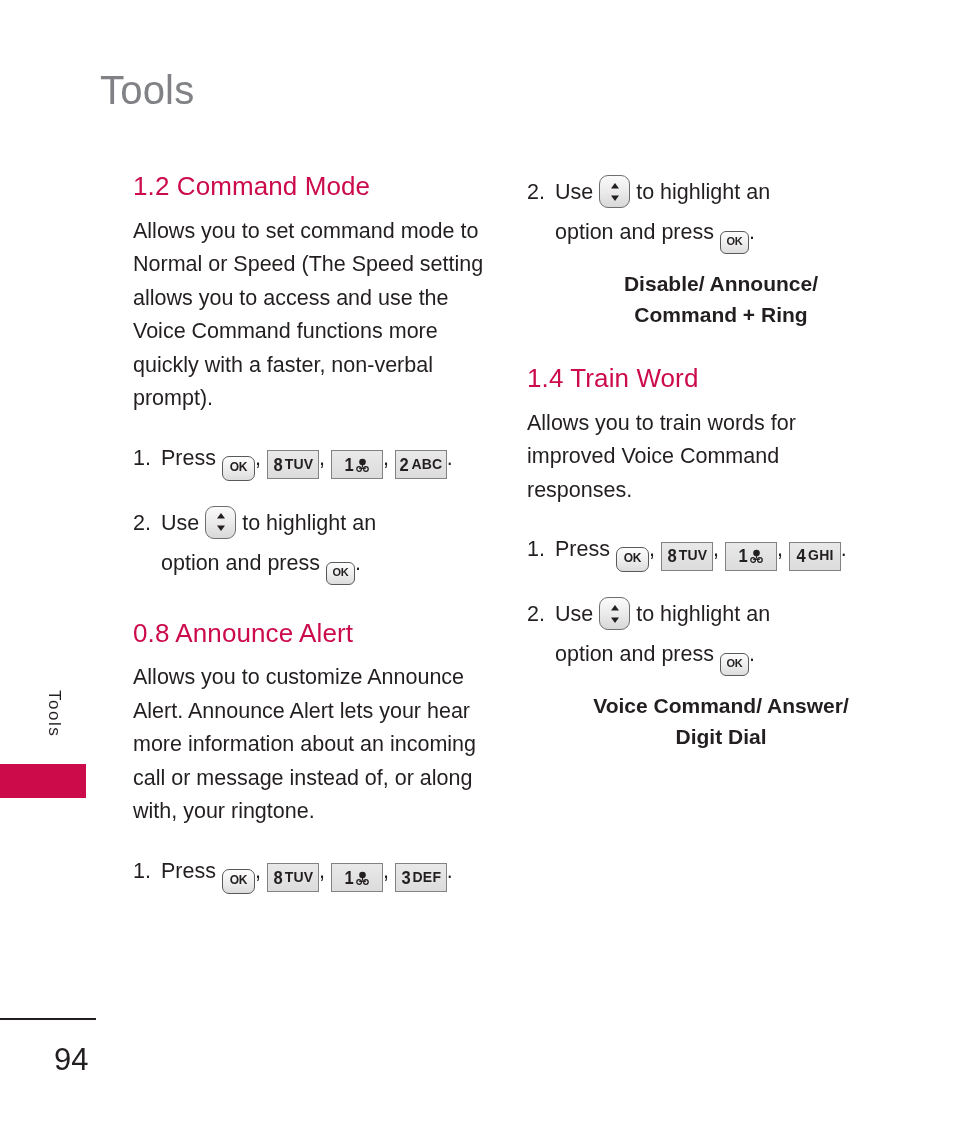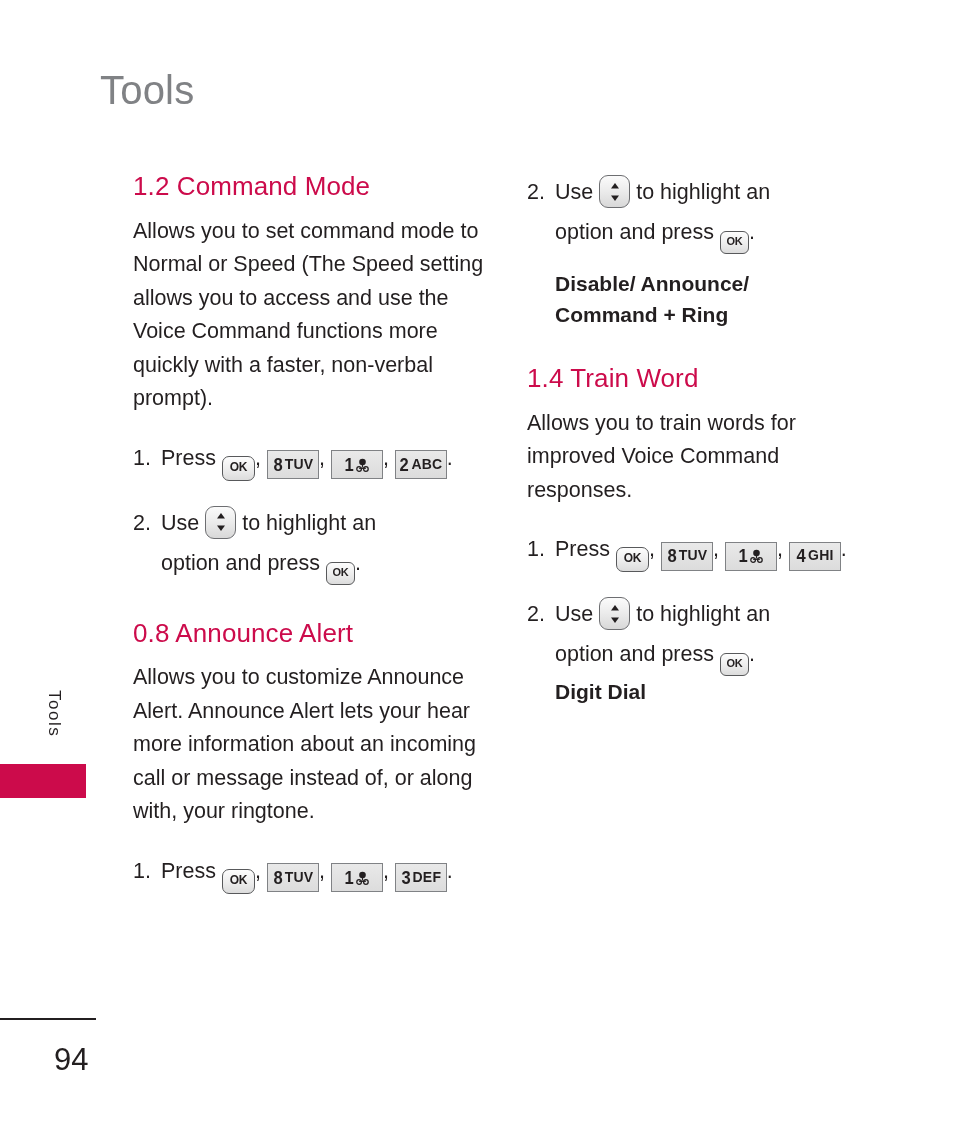--- a/index.html
+++ b/index.html
@@ -91,20 +91,21 @@
     font-weight: 400;
   }
 
   .options-line {
     margin: 14px 0 0 0;
     padding-left: 28px;
     font-size: 21px;
     line-height: 31px;
     font-weight: bold;
     color: #231f20;
+    text-align: center;
   }
 
   
   .step {
     margin: 22px 0 0 0;
     font-size: 21.5px;
     line-height: 40px;
     color: #231f20;
     position: relative;
     padding-left: 28px;
@@ -385,16 +386,17 @@
           </span>
           <span>to highlight an</span>
         </span>
         <span class="step-line">
           <span>option and press</span>
           <span class="key key-ok small">OK</span><span class="punc">.</span>
         </span>
       </span>
     </div>
 
+    <div class="options-line">Voice Command/ Answer/</div>
     <div class="options-line" style="margin-top:0">Digit Dial</div>
   </div>
 
 </div>
 
 </body></html>

